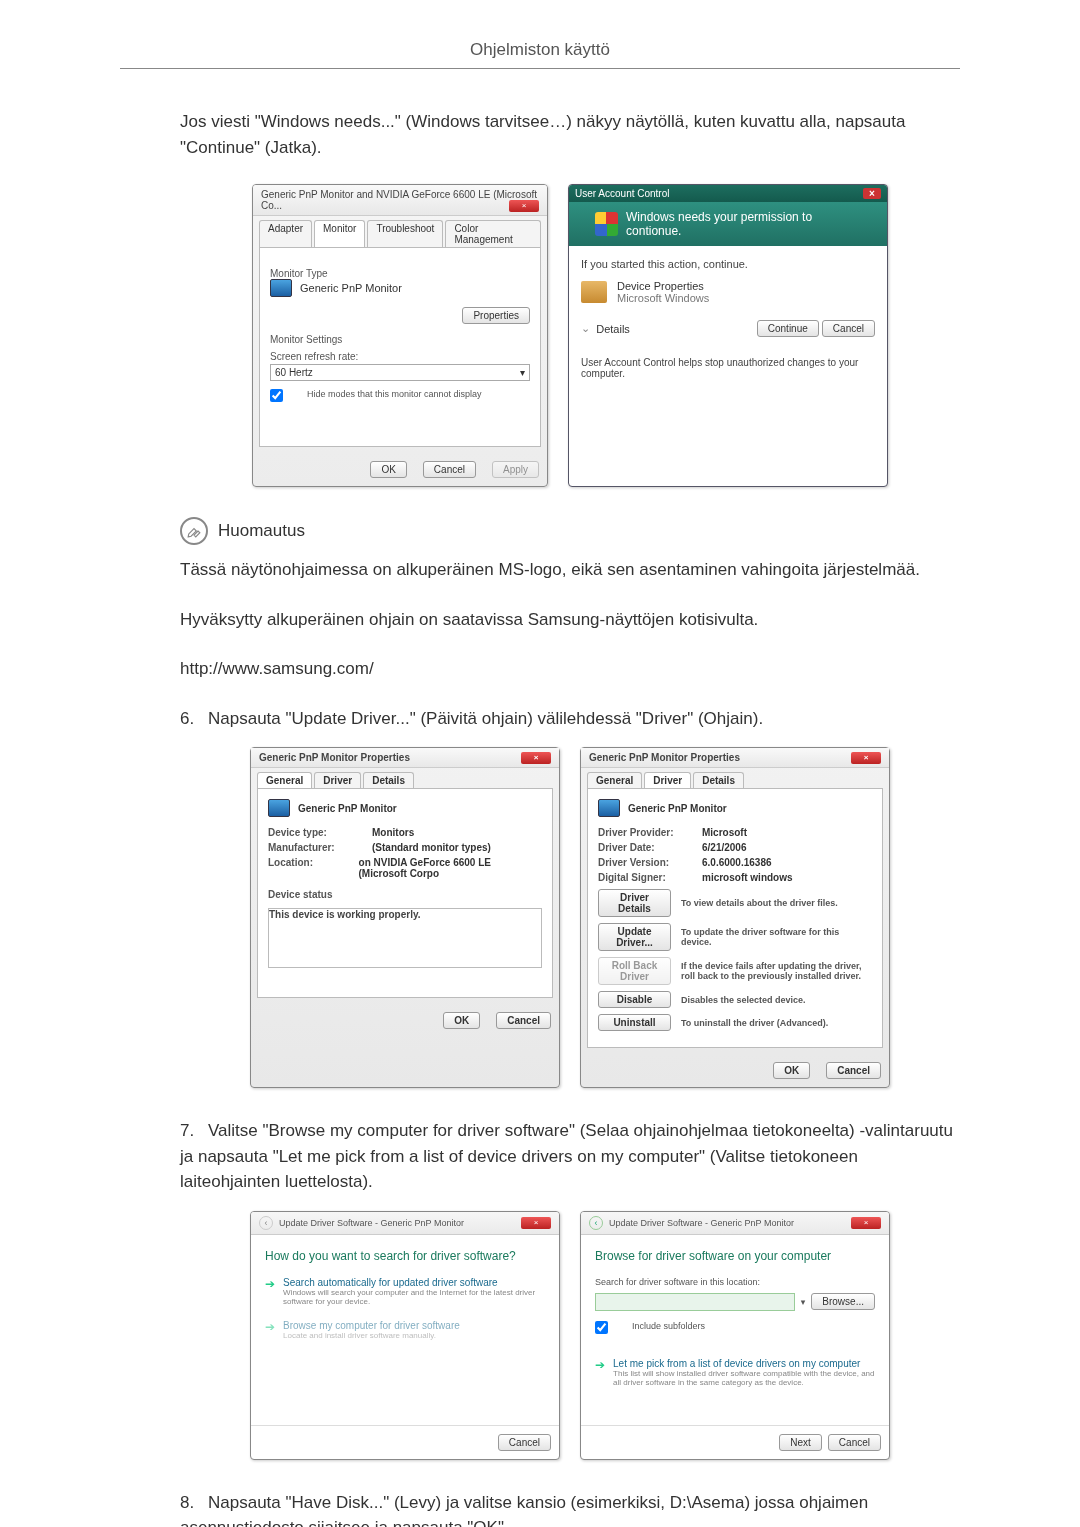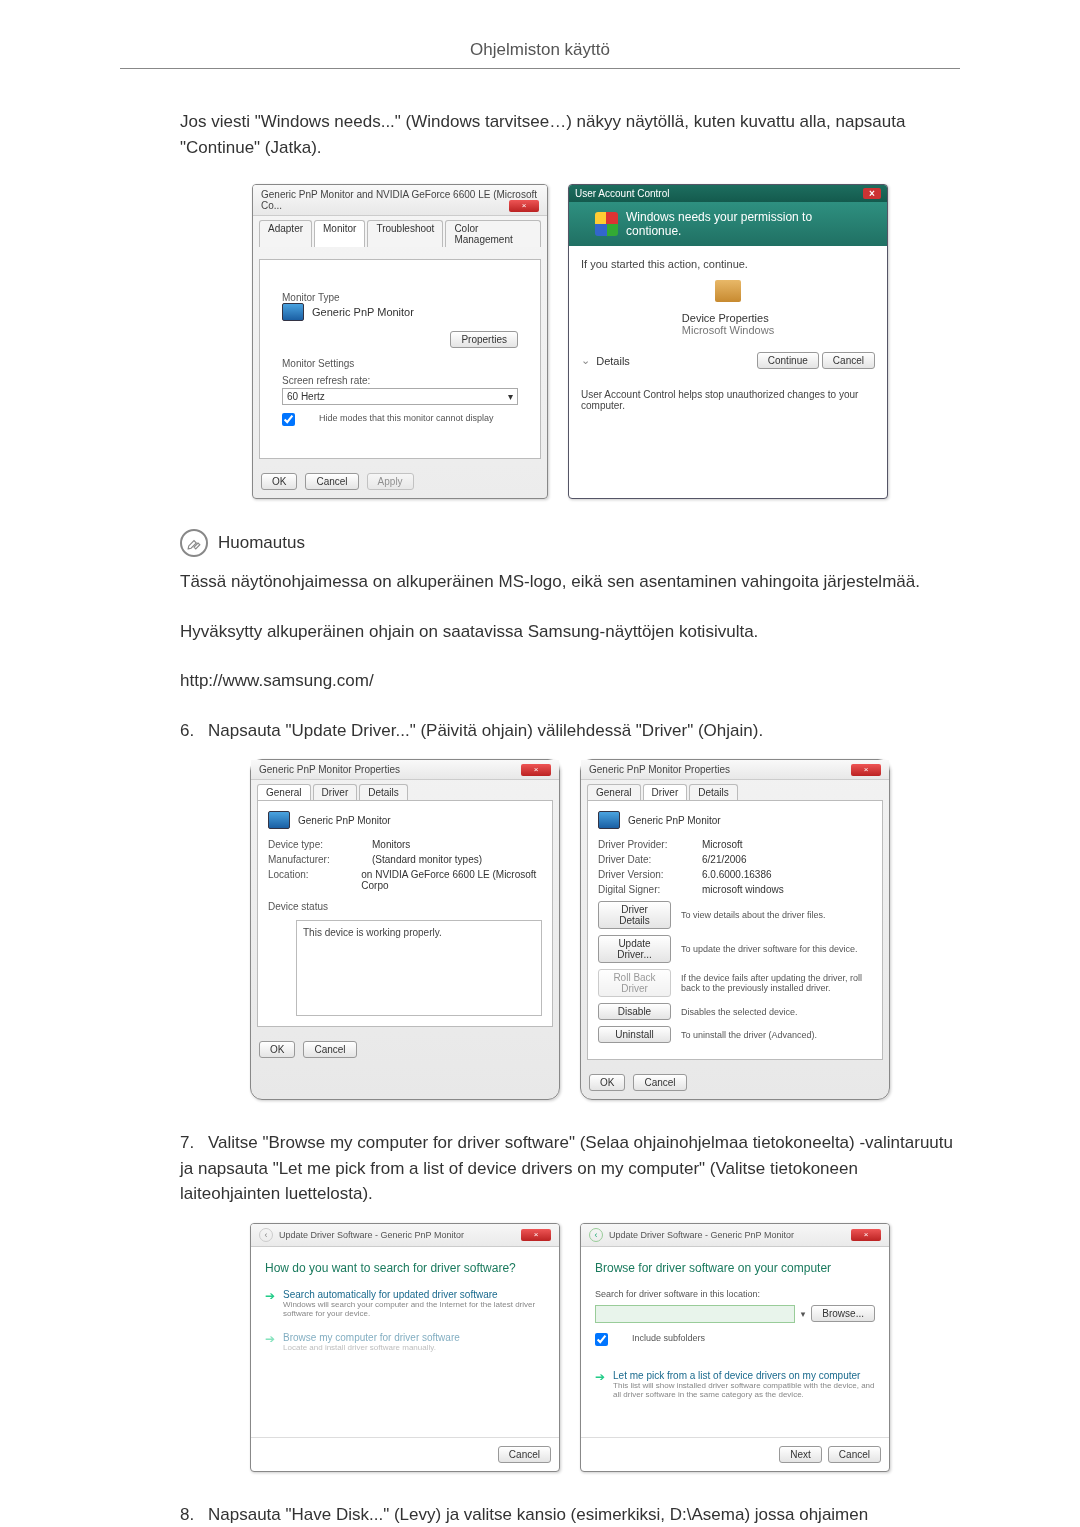--- a/index.html
+++ b/index.html
@@ -58,23 +58,23 @@
     .dialog-tab {
       background: #f4f4f4;
       border: 1px solid #bbb;
       border-bottom: none;
       padding: 2px 8px;
       border-radius: 3px 3px 0 0;
     }
     .dialog-tab.active { background: #fff; }
     .dialog-content {
       background: #fff;
-      margin: 12px 6px 6px;
+      margin: 0 6px 6px;
       border: 1px solid #bbb;
-      padding: 22px;
+      padding: 10px;
       min-height: 200px;
     }
     .monitor-icon-row {
       display: flex;
       align-items: center;
       gap: 8px;
       margin-bottom: 10px;
     }
     .monitor-mini {
       width: 22px; height: 18px;
@@ -104,21 +104,21 @@
       margin-top: 2px;
       background: #fff;
     }
     .checkbox-row {
       display:flex; align-items:flex-start; gap:24px;
       margin-top: 8px;
       font-size: 9px;
       color: #555;
     }
     .dialog-buttons {
-      display:flex; justify-content:flex-start; gap:8px;
+      display:flex; justify-content:flex-end; gap:16px;
       padding: 8px;
     }
     .uac-dialog {
       width: 320px;
       background: #fff;
       border: 1px solid #556;
       border-radius: 4px;
       overflow:hidden;
       font-size: 11px;
       box-shadow: 1px 1px 3px rgba(0,0,0,0.2);
@@ -138,21 +138,21 @@
       display:flex; align-items:center; gap:8px;
       font-size:12px;
     }
     .shield-icon {
       width:24px;height:24px;
       background: conic-gradient(#d33 0 25%, #3a3 25% 50%, #36c 50% 75%, #fc3 75% 100%);
       border-radius:3px;
     }
     .uac-body { padding:12px; }
     .uac-line { margin-bottom:10px; font-size:11px; color:#444;}
-    .uac-prop-row { display:flex; gap:10px; align-items:center; margin:6px 0 16px;flex-direction:column; }
+    .uac-prop-row { display:flex; gap:10px; align-items:center; margin:6px 0 16px; }
     .uac-icon-mon { width:26px;height:22px;background:linear-gradient(#e8b868,#c78a30);border-radius:2px; }
     .uac-detail-row { display:flex; justify-content:space-between; align-items:center; margin-top:12px; }
     .uac-footer { padding:8px 12px 12px; font-size:10px; color:#444; }
 
     .note-header {
       display:flex; align-items:center; gap:10px;
       margin-left:60px; margin-top:30px; margin-bottom:12px;
     }
     .note-icon {
       width:28px;height:28px;border:2px solid #888;border-radius:50%;
@@ -164,29 +164,30 @@
       margin-bottom:16px;
       font-size:17px;
       line-height:1.5;
     }
     .list-item .num { display:inline-block; width:28px; }
 
     .prop-dialog {
       width: 310px;
       background: linear-gradient(#f2f2f2,#e8e8e8);
       border:1px solid #888;
-      border-radius:12px;
+      border-radius:4px;
       box-shadow:1px 1px 3px rgba(0,0,0,0.2);
       font-size:10px;
+      font-weight:bold;
     }
     .prop-content { background:#fff; margin:0 6px 6px; border:1px solid #bbb; padding:10px; min-height:210px; }
     .kv-row { display:flex; gap:14px; margin:4px 0; font-size:10px; }
     .kv-row .k { width:90px; color:#555; }
     .kv-row .v { color:#333; }
-    .device-status-box { border:1px solid #bbb; margin-top:8px; padding:6px; height:96px; font-size:10px; color:#444;margin-left:28px; }
+    .device-status-box { border:1px solid #bbb; margin-top:8px; padding:0; height:60px; font-size:10px; color:#444; }
     .driver-btn-row { display:flex; gap:10px; margin:6px 0; align-items:center; }
     .driver-btn { width:73px;text-align:center; }
     .driver-desc { font-size:9px; color:#555; flex:1; }
 
     .wizard-box {
       width:310px;
       background:#fff;
       border:1px solid #888;
       border-radius:4px;
       box-shadow:1px 1px 3px rgba(0,0,0,0.2);

